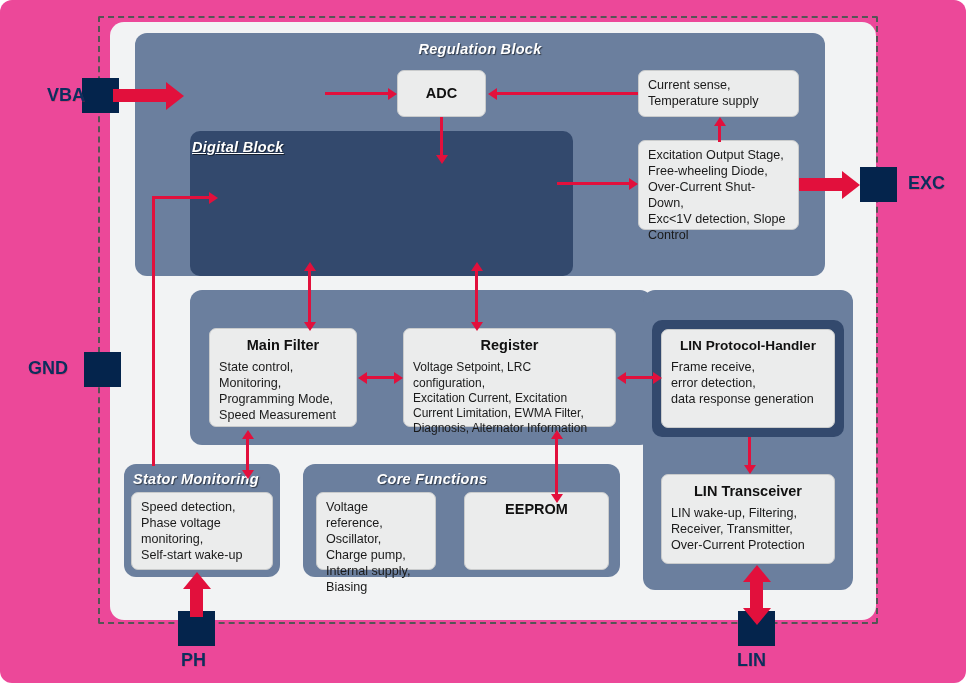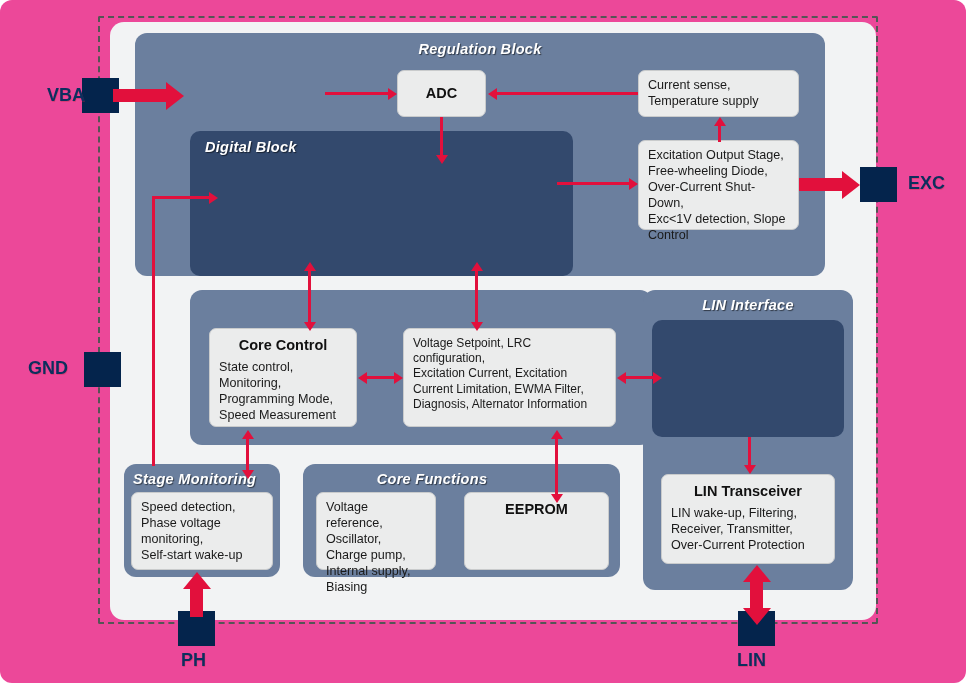--- a/index.html
+++ b/index.html
@@ -148,55 +148,61 @@
 
   <div class="box" style="left:638px; top:140px; width:161px; height:90px;">
     <span class="body">Excitation Output Stage,
 Free-wheeling Diode,
 Over-Current Shut-Down,
 Exc&lt;1V detection, Slope
 Control</span>
   </div>
 
   <div class="group-dark" style="left:190px; top:131px; width:383px; height:145px;"></div>
-  <div class="group-title" style="left:205px; top:139px;">Digital Block</div>
+  <div class="group-title" style="left:192px; top:139px;text-decoration:underline;">Digital Block</div>
 
 
   <div class="group-mid" style="left:190px; top:290px; width:462px; height:155px;"></div>
 
   <div class="box" style="left:209px; top:328px; width:148px; height:99px;">
-    <span class="hdr">Core Control</span>
+    <span class="hdr">Main Filter</span>
     <span class="body">State control,
 Monitoring,
 Programming Mode,
 Speed Measurement</span>
   </div>
 
   <div class="box" style="left:403px; top:328px; width:213px; height:99px;">
+    <span class="hdr">Register</span>
     <span class="body" style="font-size:12px;">Voltage Setpoint, LRC configuration,
 Excitation Current, Excitation
 Current Limitation, EWMA Filter,
 Diagnosis, Alternator Information</span>
   </div>
 
   <div class="group-mid" style="left:643px; top:290px; width:210px; height:300px;"></div>
-  <div class="group-title center" style="left:643px; top:297px; width:210px;">LIN Interface</div>
 
   <div class="group-dark" style="left:652px; top:320px; width:192px; height:117px;"></div>
 
+  <div class="box" style="left:661px; top:329px; width:174px; height:99px;">
+    <span class="hdr" style="font-size:13.6px;">LIN Protocol-Handler</span>
+    <span class="body">Frame receive,
+error detection,
+data response generation</span>
+  </div>
 
   <div class="box" style="left:661px; top:474px; width:174px; height:90px;">
     <span class="hdr">LIN Transceiver</span>
     <span class="body">LIN wake-up, Filtering,
 Receiver, Transmitter,
 Over-Current Protection</span>
   </div>
 
   <div class="group-mid" style="left:124px; top:464px; width:156px; height:113px;"></div>
-  <div class="group-title" style="left:133px; top:471px;">Stage Monitoring</div>
+  <div class="group-title" style="left:133px; top:471px;">Stator Monitoring</div>
 
   <div class="box" style="left:131px; top:492px; width:142px; height:78px;">
     <span class="body">Speed detection,
 Phase voltage
 monitoring,
 Self-start wake-up</span>
   </div>
 
   <div class="group-mid" style="left:303px; top:464px; width:317px; height:113px;"></div>
   <div class="group-title center" style="left:303px; top:471px; width:258px;">Core Functions</div>

